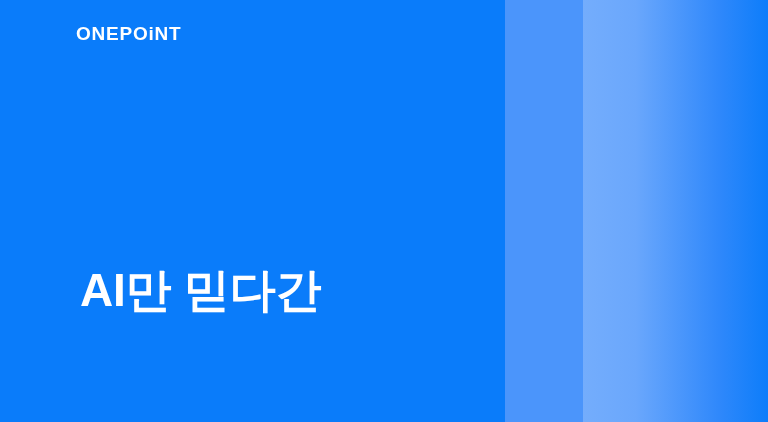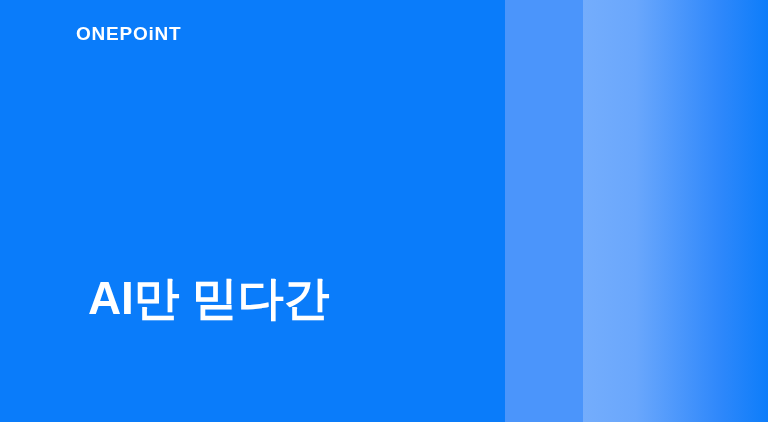--- a/index.html
+++ b/index.html
@@ -81,21 +81,21 @@
   
   .headline {
     position: absolute;
     left: 28px;
     top: 252px;
     color: #ffffff;
     font-size: 46px;
     font-weight: 700;
     line-height: 1.52;
     letter-spacing: -0.005em;
-    margin: 12px;
+    margin: 4px;
     white-space: nowrap;
     text-align: right;
   }
 
   .headline-line {
     display: block;
   }
 </style>
 </head>
 <body>

